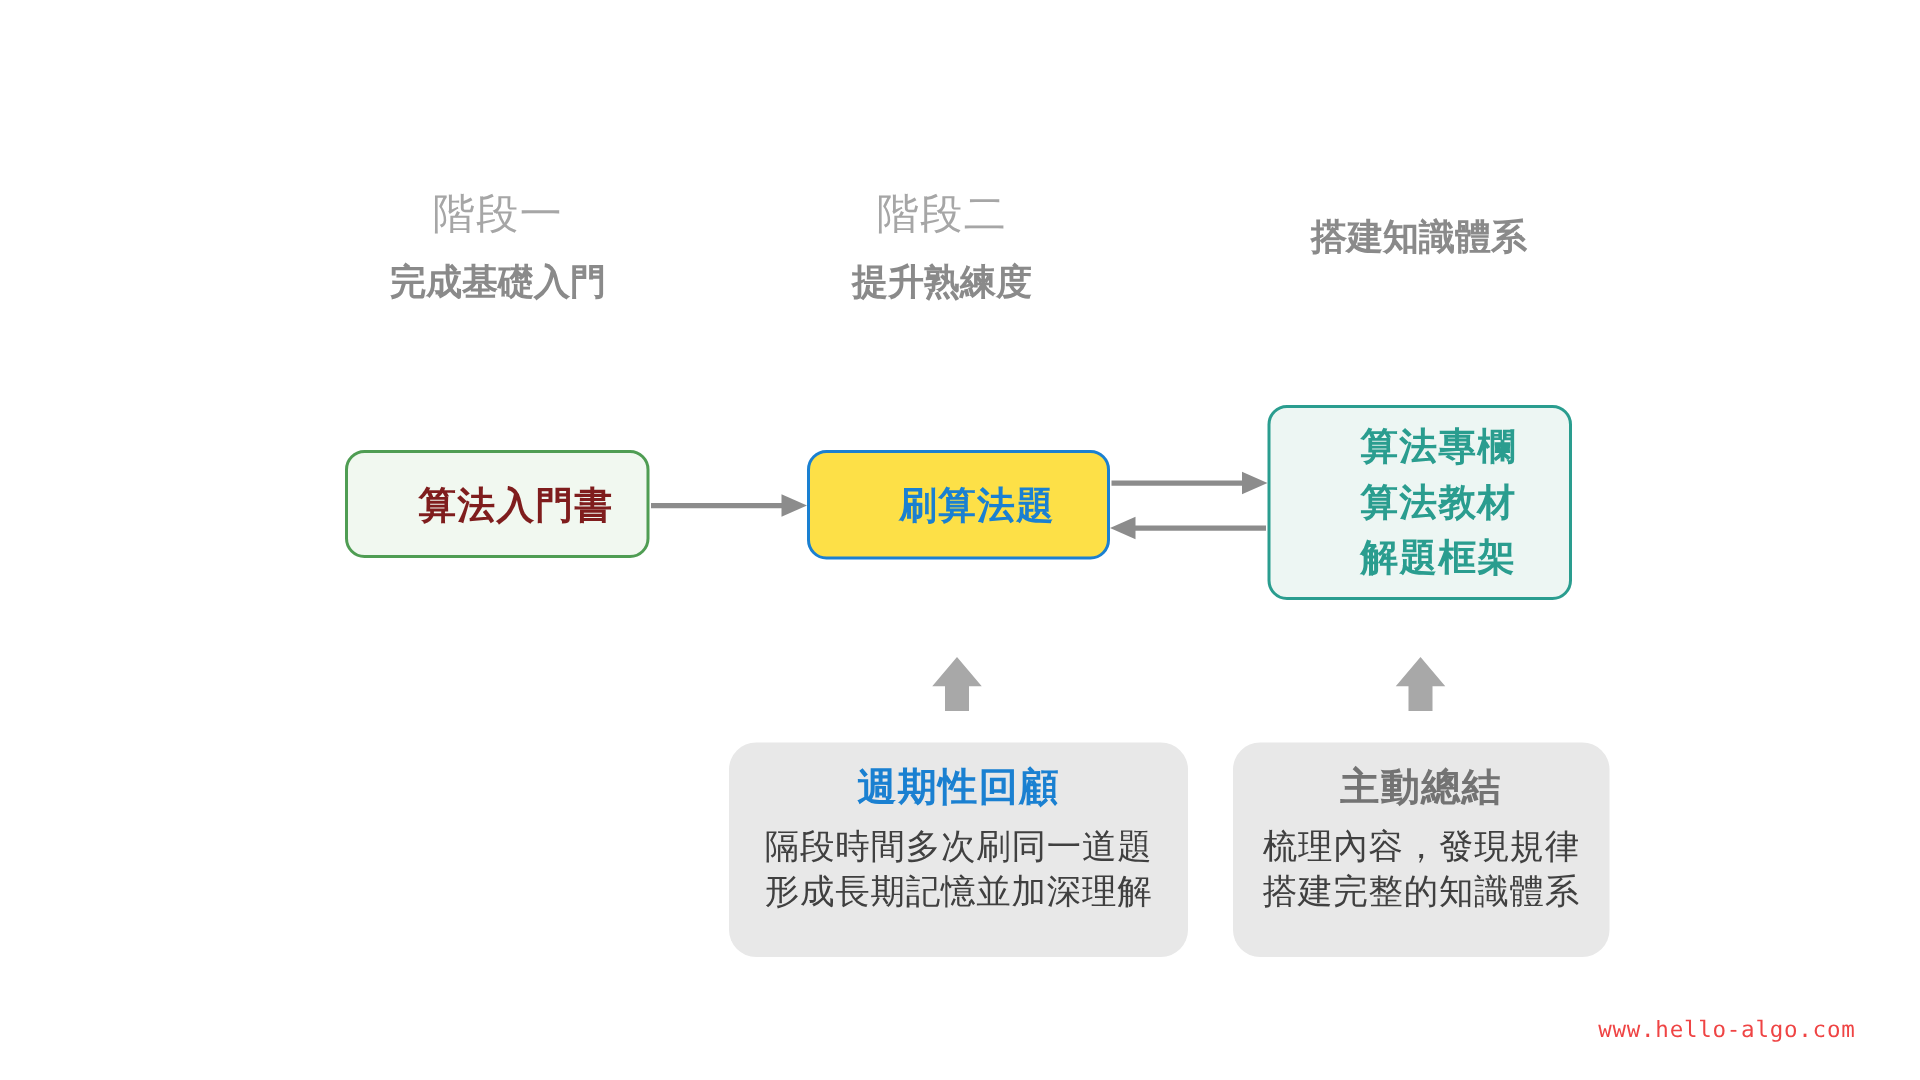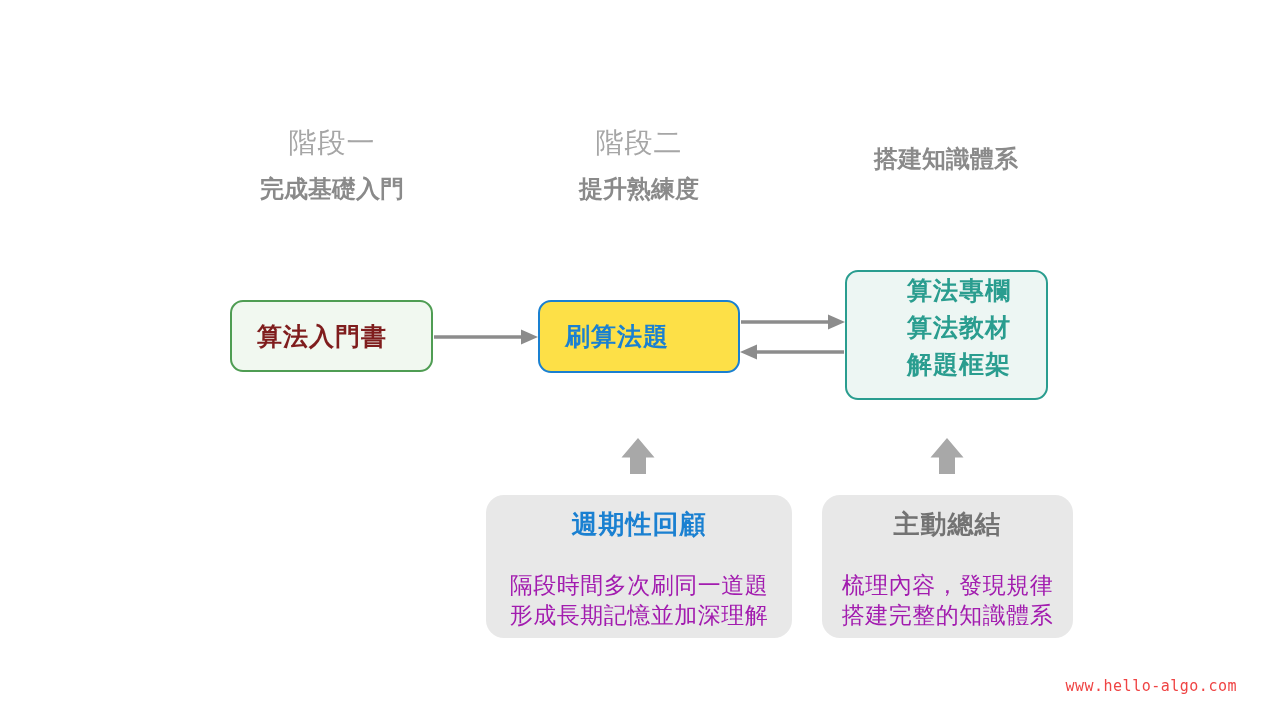--- a/index.html
+++ b/index.html
@@ -14,21 +14,21 @@
   }
 
   
   .stage-header {
     position: absolute;
     top: 128px;
     width: 300px;
     text-align: center;
   }
   .stage-header.s1 { left: 182px; }
-  .stage-header.s2 { left: 489px; text-align: center; }
+  .stage-header.s2 { left: 478px; text-align: center; }
   .stage-header.s3 { left: 796px; }
   .stage-label {
     font-size: 28px;
     line-height: 30px;
     color: #a6a6a6;
     letter-spacing: 1px;
   }
   .stage-subtitle {
     margin-top: 17px;
     font-size: 24px;
@@ -37,20 +37,21 @@
     color: #8a8a8a;
   }
 
   
   .node {
     position: absolute;
     box-sizing: border-box;
     border-radius: 13px;
     display: flex;
     align-items: center;
+    justify-content: center;
     font-weight: bold;
     text-align: center;
     padding-left: 25px;
   }
   .node-green {
     left: 230px; top: 300px; width: 203px; height: 72px;
     border: 2.5px solid #4f9d53;
     background: #f1f8f0;
     color: #7f1d1d;
     font-size: 25px;
@@ -98,24 +99,24 @@
   .callout-summary { left: 822px; width: 251px; }
   .callout-title {
     font-size: 26px;
     line-height: 30px;
     font-weight: bold;
     letter-spacing: 1px;
   }
   .callout-review  .callout-title { color: #1a80d1; }
   .callout-summary .callout-title { color: #737373; }
   .callout-body {
-    margin-top: 31px;
+    margin-top: 10px;
     font-size: 23px;
     line-height: 30px;
-    color: #a21caf;
+    color: #404040;
     letter-spacing: 0.5px;
   }
   .callout-body .line { display: block; }
 
   
   .watermark {
     position: absolute;
     top: 677px;
     right: 43px;
     font-family: "DejaVu Sans Mono", monospace;

